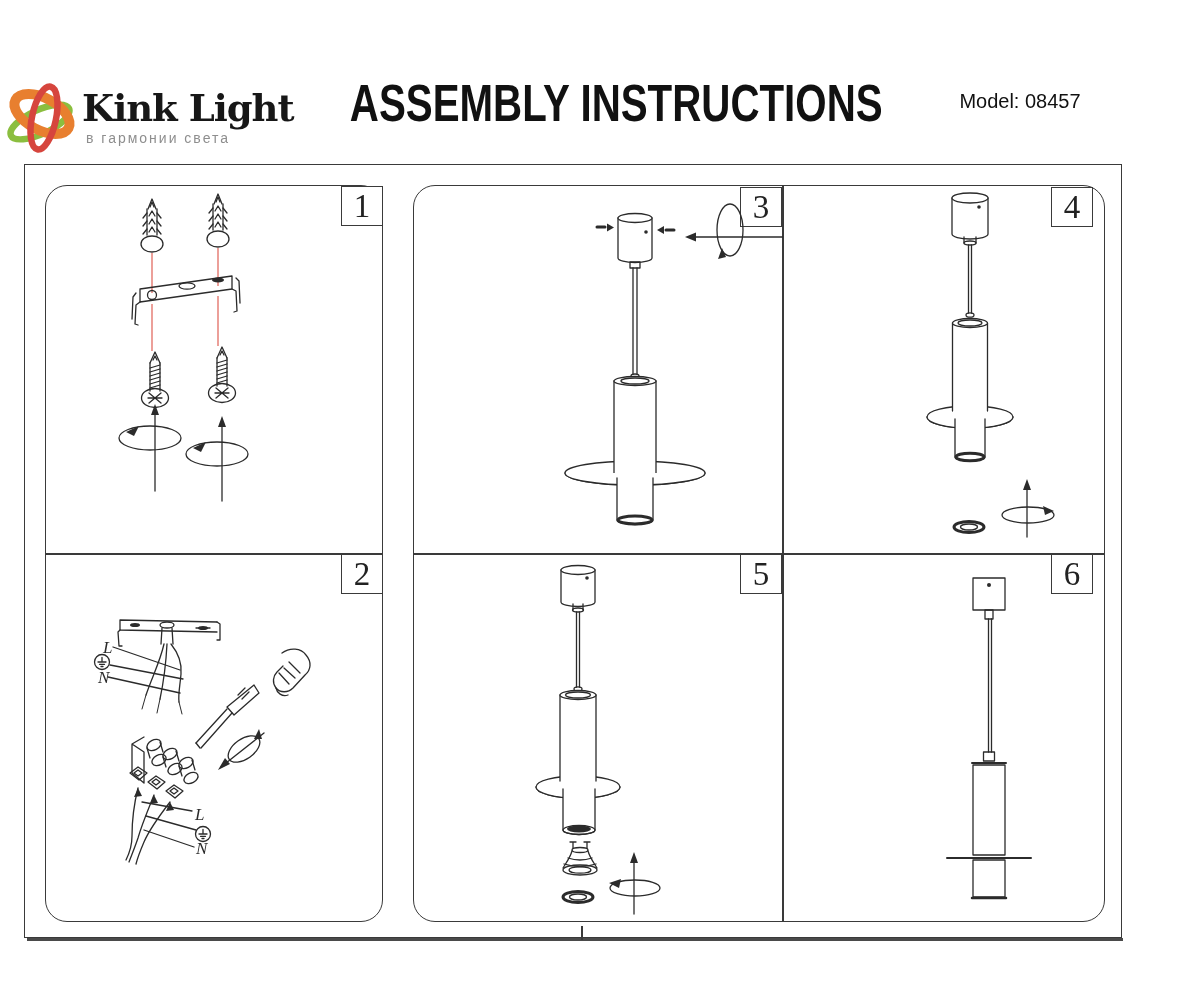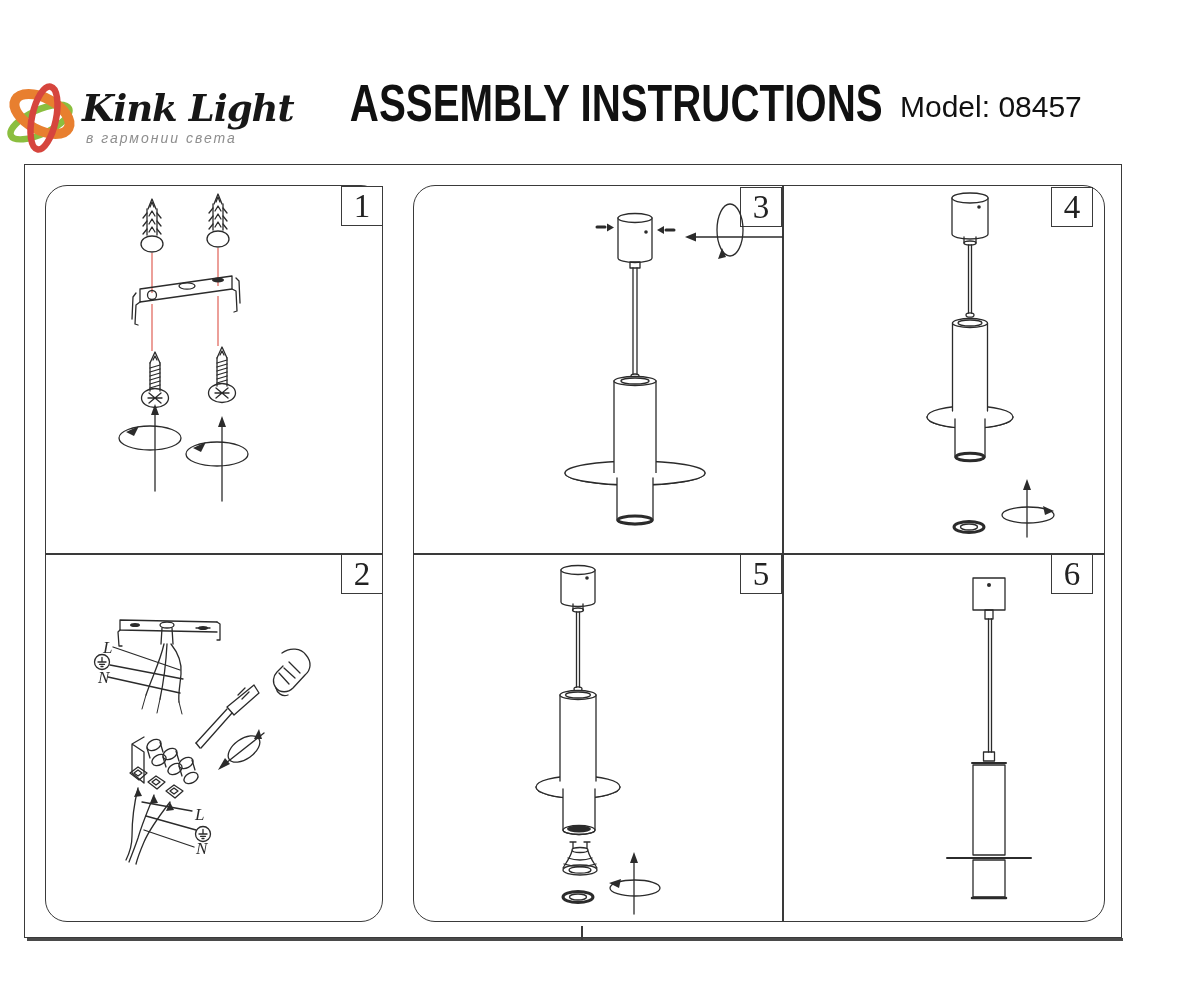--- a/index.html
+++ b/index.html
@@ -1,27 +1,27 @@
 <!DOCTYPE html>
 <html><head>
 <meta charset="utf-8">
 <style>
   html,body{margin:0;padding:0;background:#fff;}
   .page{position:relative;width:1200px;height:1000px;background:#fff;overflow:hidden;
         font-family:"Liberation Sans",sans-serif;color:#1c1c1c;}
   
-  .logo{position:absolute;left:6px;top:74px;width:260px;height:86px;font-style:italic;}
+  .logo{position:absolute;left:6px;top:74px;width:260px;height:86px;}
   .logo-icon{position:absolute;left:0;top:2px;}
   .brand{position:absolute;left:76px;top:12px;font-family:"DejaVu Serif","Liberation Serif",serif;
          font-weight:700;font-size:37px;letter-spacing:-1px;color:#171717;white-space:nowrap;}
   .tagline{position:absolute;left:80px;top:56px;font-size:14px;letter-spacing:2px;color:#8e8e8e;white-space:nowrap;}
   .title-wrap{position:absolute;left:279px;top:74px;width:560px;text-align:center;}
   .title-inner{display:inline-block;transform:scaleX(0.79);transform-origin:center;
                font-weight:700;font-size:51px;letter-spacing:0px;white-space:nowrap;color:#111;}
-  .model{position:absolute;left:900px;top:90px;width:240px;text-align:left;font-size:30px;color:#111;white-space:nowrap;}
+  .model{position:absolute;left:900px;top:90px;width:240px;text-align:center;font-size:20px;color:#111;white-space:nowrap;}
   
   .outer-rect{position:absolute;left:24px;top:164px;width:1098px;height:774px;border:1.5px solid #3a3a3a;box-sizing:border-box;}
   .outer-shadow{position:absolute;left:27px;top:938px;width:1096px;height:3px;background:#4a4a4a;}
   .panel-box{position:absolute;border:1.4px solid #3a3a3a;border-radius:22px;box-sizing:border-box;background:#fff;}
   .box-left{left:45px;top:185px;width:338px;height:737px;}
   .box-mid{left:413px;top:185px;width:692px;height:737px;}
   .vdiv{position:absolute;left:782px;top:186px;width:1.5px;height:735px;background:#3a3a3a;}
   .hdiv{position:absolute;height:1.5px;background:#3a3a3a;top:553px;}
   .hdiv.l{left:46px;width:336px;}
   .hdiv.m{left:414px;width:690px;}

